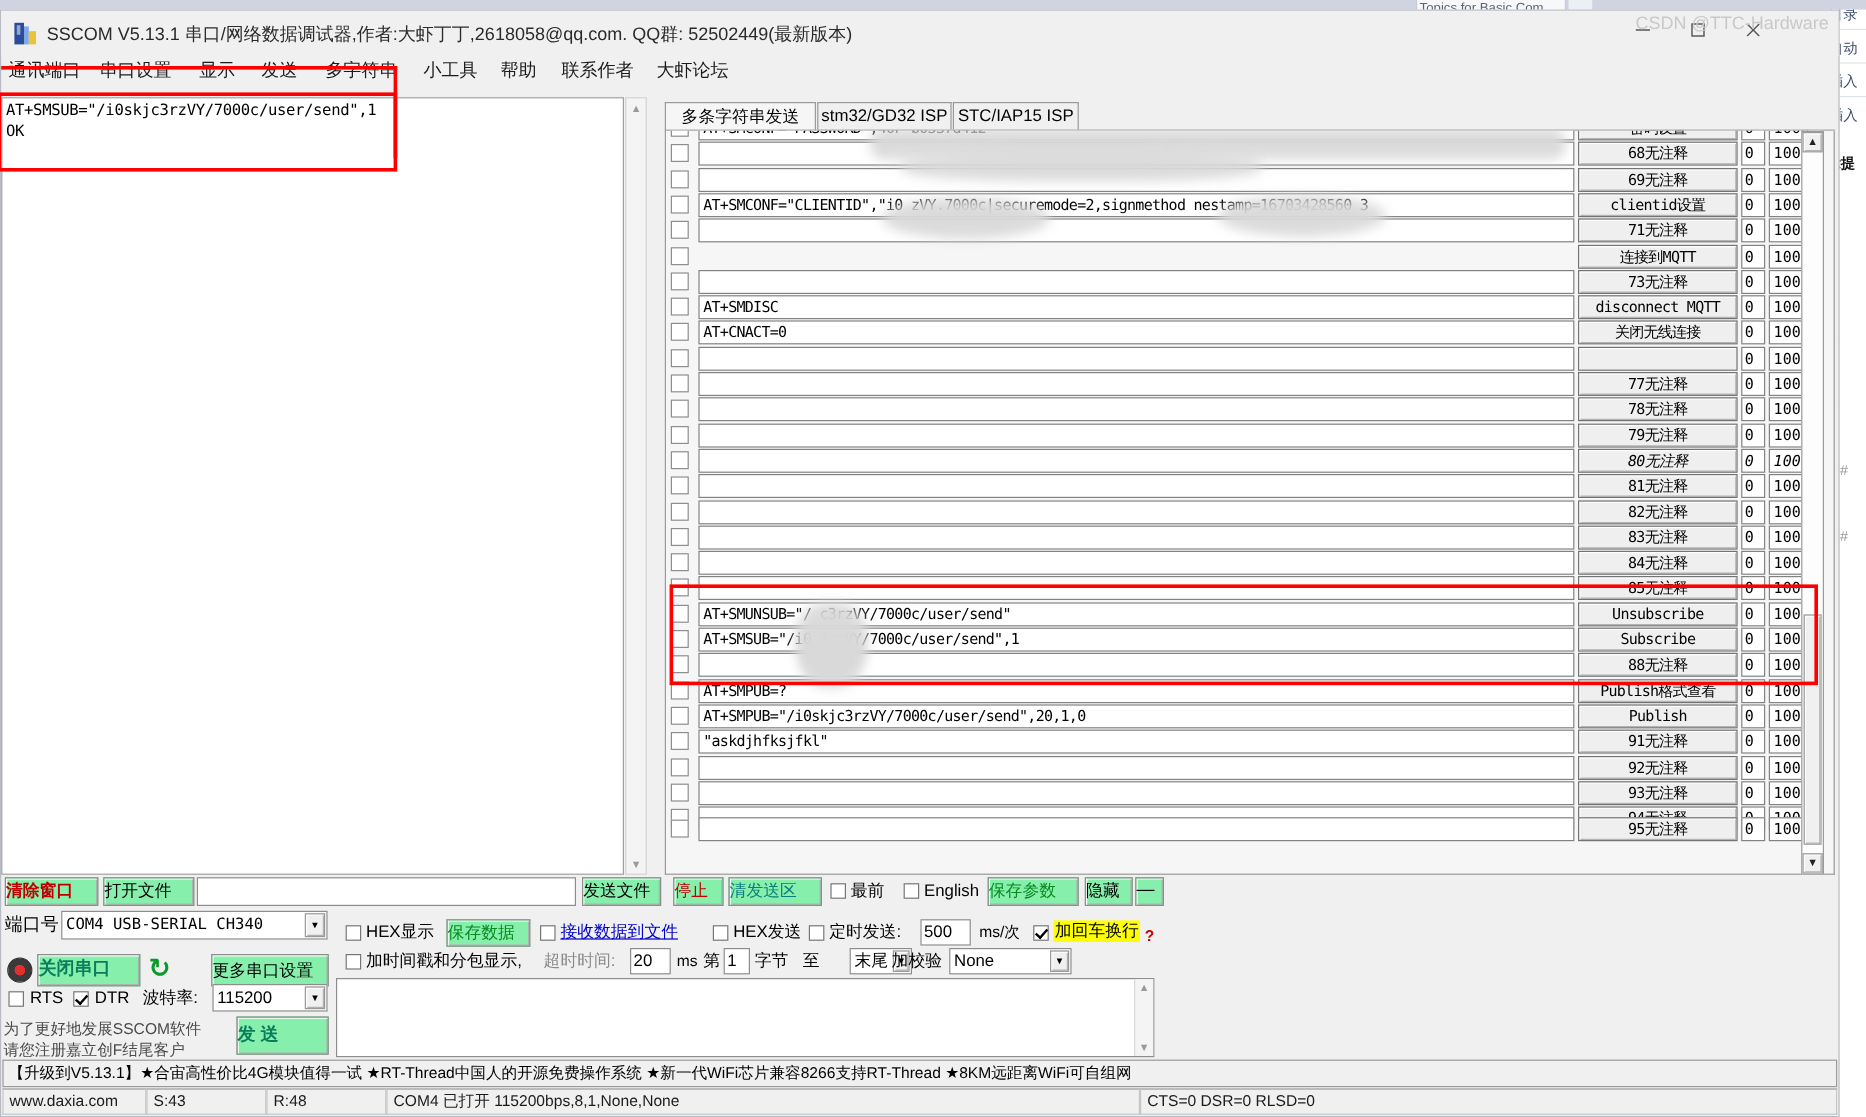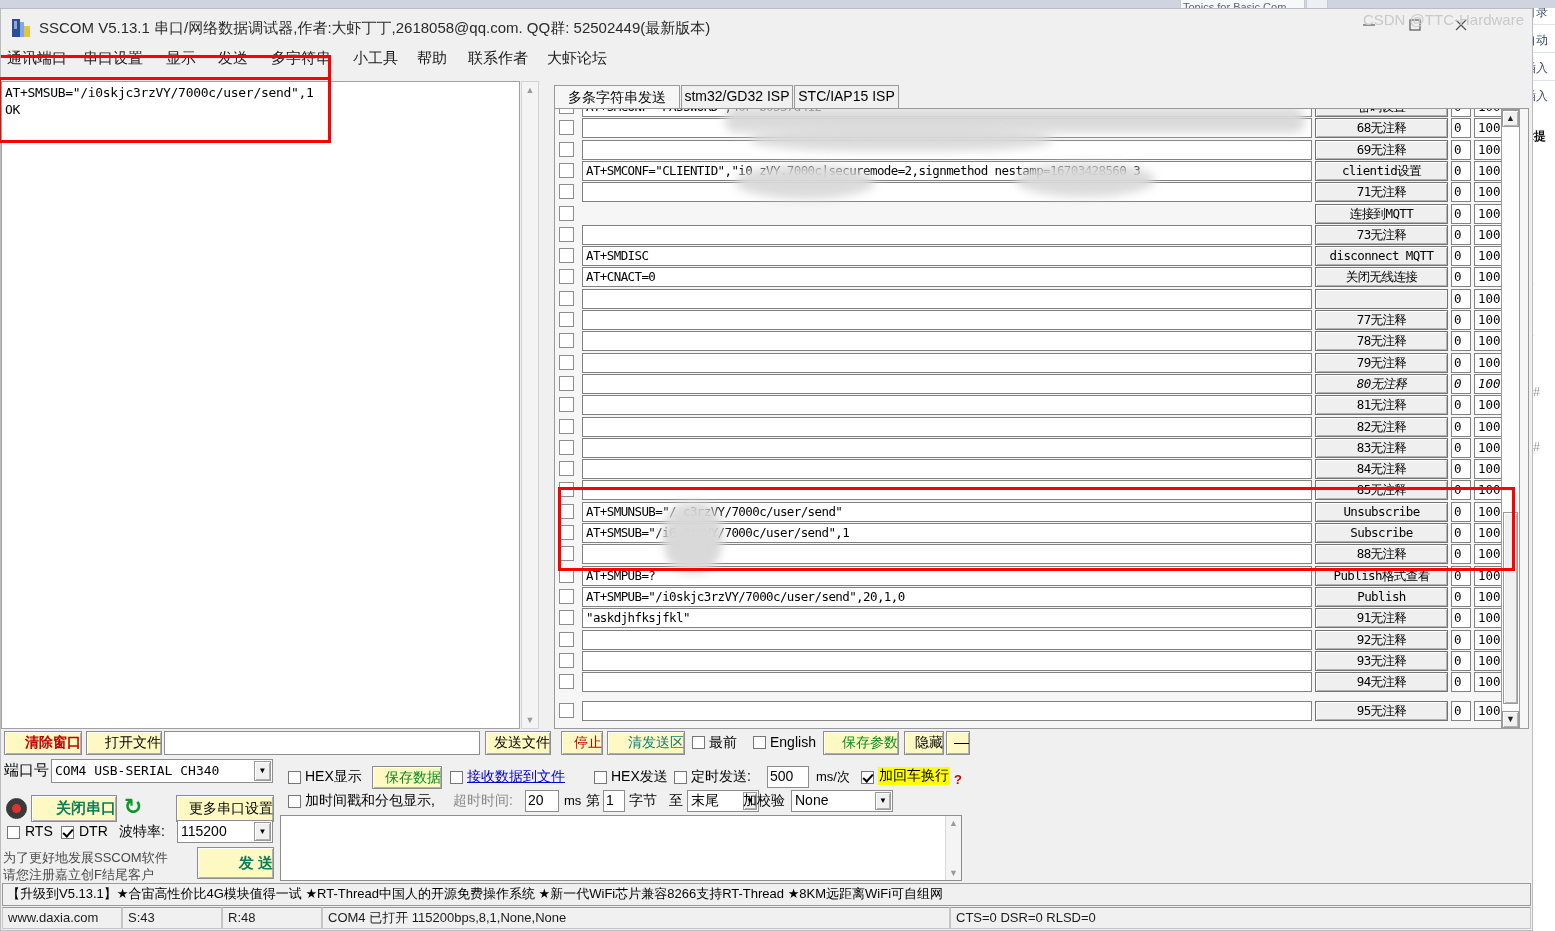--- a/index.html
+++ b/index.html
@@ -69,22 +69,22 @@
   #grid-sb{position:absolute;left:1500px;top:100px;width:19px;height:620px;background:#fdfdfd;border:1px solid #9a9a9a;box-sizing:border-box;}
   .sbbtn{position:absolute;left:0;width:17px;height:17px;background:#f0f0f0;border:1px solid #9a9a9a;box-sizing:border-box;
          text-align:center;line-height:14px;font-size:9px;color:#222;
          box-shadow: inset 1px 1px 0 #fff, inset -1px -1px 0 #b3b3b3;}
   #grid-thumb{position:absolute;left:1px;width:15px;background:#f0f0f0;border:1px solid #9a9a9a;box-sizing:border-box;
               box-shadow: inset 1px 1px 0 #fff, inset -1px -1px 0 #b3b3b3;}
   #red-grid{position:absolute;left:557px;top:478px;width:957px;height:84px;border:3px solid #ff0000;box-sizing:border-box;pointer-events:none;}
   #red-menu{position:absolute;left:0px;top:46px;width:330px;height:77px;border-top:3px solid #ff0000;border-right:3px solid #ff0000;box-sizing:border-box;pointer-events:none;}
 
   
-  .btn{position:absolute;background:#fef9c3;border:1px solid #8d8d8d;box-sizing:border-box;
-       font-size:14px;text-align:right;white-space:nowrap;cursor:default;
+  .btn{position:absolute;background:#86efac;border:1px solid #8d8d8d;box-sizing:border-box;
+       font-size:14px;text-align:left;white-space:nowrap;cursor:default;
        box-shadow: inset 1px 1px 0 #fff, inset -1px -1px 0 #b0b0b0;}
   .chk{position:absolute;width:13px;height:13px;background:#fff;border:1px solid #767676;box-sizing:border-box;}
   .chk.on:after{content:"";position:absolute;left:3px;top:0px;width:4px;height:8px;border:solid #000;border-width:0 2px 2px 0;transform:rotate(42deg);}
   .lbl{position:absolute;font-size:14px;white-space:nowrap;color:#000;}
   .txtbox{position:absolute;background:#fff;border:1px solid #8d8d8d;box-sizing:border-box;font-size:14px;padding-left:2px;
           white-space:nowrap;overflow:hidden;}
   .combo{position:absolute;background:#fff;border:1px solid #8d8d8d;box-sizing:border-box;font-size:14px;padding-left:3px;white-space:nowrap;overflow:hidden;}
   .combo .arrow{position:absolute;right:1px;top:1px;bottom:1px;width:17px;background:#f0f0f0;border:1px solid #9a9a9a;box-sizing:border-box;
                 text-align:center;font-size:8px;line-height:17px;
                 box-shadow: inset 1px 1px 0 #fff, inset -1px -1px 0 #b0b0b0;}
@@ -372,21 +372,21 @@
         <div class="numA">0</div>
         <div class="numB">1000</div>
       </div>
       <div class="row" style="top: 563.1px;">
         <div class="cb"></div>
         <div class="cmd"></div>
         <div class="note">94无注释</div>
         <div class="numA">0</div>
         <div class="numB">1000</div>
       </div>
-      <div class="row" style="top: 572px; margin-top: 20px;">
+      <div class="row" style="top: 572px;">
         <div class="cb"></div>
         <div class="cmd"></div>
         <div class="note">95无注释</div>
         <div class="numA">0</div>
         <div class="numB">1000</div>
       </div>
       <div style="position: absolute; left: 170px; top: -2px; width: 580px; height: 26px; border-radius: 12px; background: rgb(217, 217, 217); filter: blur(5px); opacity: 0.95; pointer-events: none;"></div>
       <div style="position: absolute; left: 196px; top: 18px; width: 300px; height: 24px; border-radius: 40%; background: rgb(217, 217, 217); filter: blur(5px); opacity: 0.95; pointer-events: none;"></div>
       <div style="position: absolute; left: 180px; top: 56px; width: 140px; height: 34px; border-radius: 50%; background: rgb(217, 217, 217); filter: blur(5px); opacity: 0.95; pointer-events: none;"></div>
       <div style="position: absolute; left: 460px; top: 54px; width: 140px; height: 34px; border-radius: 50%; background: rgb(217, 217, 217); filter: blur(5px); opacity: 0.95; pointer-events: none;"></div>
@@ -459,21 +459,21 @@
 
   <div class="chk" style="left:287px;top:786px"></div>
   <div class="lbl" style="left:304px;top:783px">加时间戳和分包显示,</div>
   <div class="lbl" style="left:452px;top:783px;color:#8a8a8a">超时时间:</div>
   <div class="txtbox" style="left:524px;top:781px;width:34px;height:22px;line-height:19px">20</div>
   <div class="lbl" style="left:563px;top:784px;font-size:13px">ms</div>
   <div class="lbl" style="left:585px;top:783px">第</div>
   <div class="txtbox" style="left:602px;top:781px;width:22px;height:22px;line-height:19px">1</div>
   <div class="lbl" style="left:628px;top:783px">字节</div>
   <div class="lbl" style="left:668px;top:783px">至</div>
-  <div class="combo" style="left:686px;top:781px;width:72px;height:22px;line-height:19px">
+  <div class="combo" style="left:707px;top:781px;width:52px;height:22px;line-height:19px">
     <span>末尾</span>
     <span class="arrow" style="width:14px;line-height:15px">▼</span>
   </div>
   <div class="lbl" style="left:742px;top:783px">加校验</div>
   <div class="combo" style="left:790px;top:781px;width:102px;height:22px;line-height:19px">
     <span>None</span>
     <span class="arrow" style="width:16px;line-height:15px">▼</span>
   </div>
 
   <div id="sendarea">

